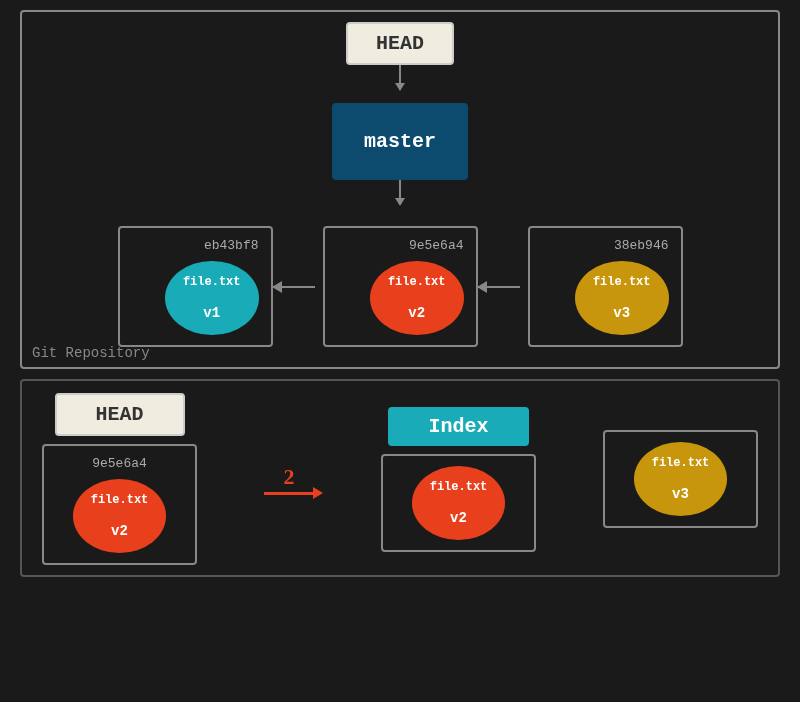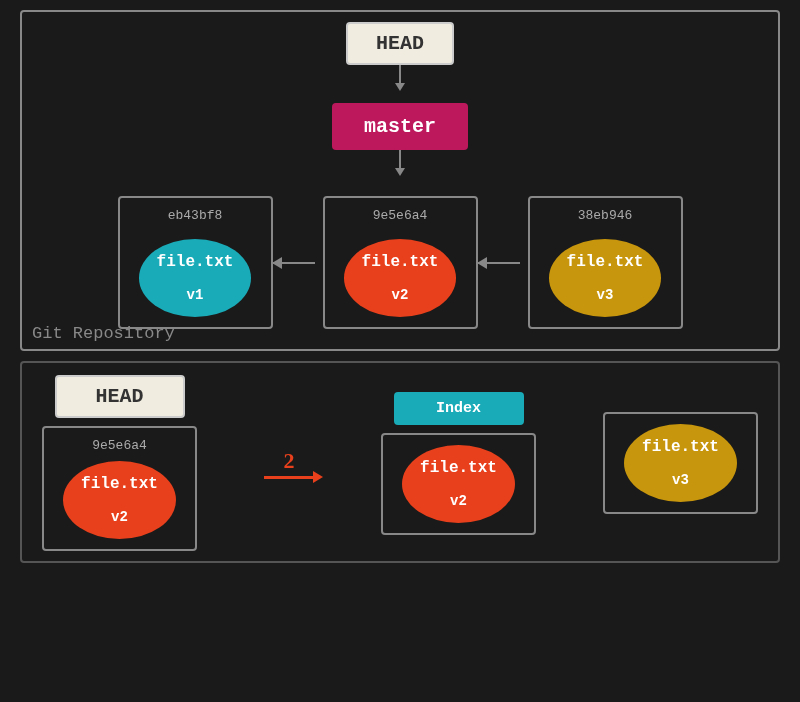--- a/index.html
+++ b/index.html
@@ -33,43 +33,43 @@
       flex-direction: column;
       align-items: center;
       gap: 0;
     }
 
     .git-repo-label {
       position: absolute;
       bottom: 6px;
       left: 10px;
       color: #888;
-      font-size: 17px;
+      font-size: 14px;
       font-family: 'Courier New', Courier, monospace;
     }
 
     
     .head-box-top {
       background: #f0ede0;
       border: 2px solid #ccc;
       border-radius: 4px;
       padding: 8px 28px;
       font-size: 20px;
       font-weight: bold;
       color: #333;
       text-align: center;
       min-width: 100px;
     }
 
     
     .master-box {
-      background: #be185d;
+      background: #0c4a6e;
       border: none;
       border-radius: 4px;
-      padding: 12px 32px;
+      padding: 27px 32px;
       font-size: 20px;
       font-weight: bold;
       color: #fff;
       text-align: center;
       min-width: 130px;
       margin-top: 8px;
       position: relative;
     }
 
     
@@ -107,22 +107,22 @@
       border-bottom: 6px solid transparent;
       border-right: 10px solid #888;
     }
 
     .commit-box {
       border: 2px solid #888;
       border-radius: 4px;
       padding: 10px 12px;
       display: flex;
       flex-direction: column;
-      align-items: center;
-      gap: 16px;
+      align-items: flex-end;
+      gap: 8px;
       min-width: 155px;
       position: relative;
     }
 
     .commit-hash {
       font-size: 13px;
       color: #aaa;
       font-family: 'Courier New', Courier, monospace;
     }
 
@@ -135,21 +135,21 @@
       justify-content: center;
       font-family: 'Courier New', Courier, monospace;
       font-size: 15px;
       font-weight: bold;
     }
 
     .blob-teal { background: #1aabb8; color: #fff; }
     .blob-orange { background: #e8401c; color: #fff; }
     .blob-yellow { background: #c8960c; color: #fff; }
 
-    .file-blob .file-name { font-size: 16px; }
+    .file-blob .file-name { font-size: 12px; }
     .file-blob .file-ver { font-size: 14px; margin-top: 16px; }
 
     
     .bottom-section {
       width: 760px;
       border: 2px solid #555;
       border-radius: 4px;
       padding: 12px 20px 10px;
       display: flex;
       flex-direction: row;
@@ -177,21 +177,21 @@
       color: #333;
       min-width: 130px;
       text-align: center;
     }
 
     
     .index-label-bottom {
       background: #1aabb8;
       border-radius: 4px;
       padding: 8px 40px;
-      font-size: 15px;
+      font-size: 20px;
       font-weight: bold;
       color: #fff;
       min-width: 130px;
       text-align: center;
     }
 
     
     .workdir-label-bottom {
       background: #e8401c;
       border-radius: 4px;

